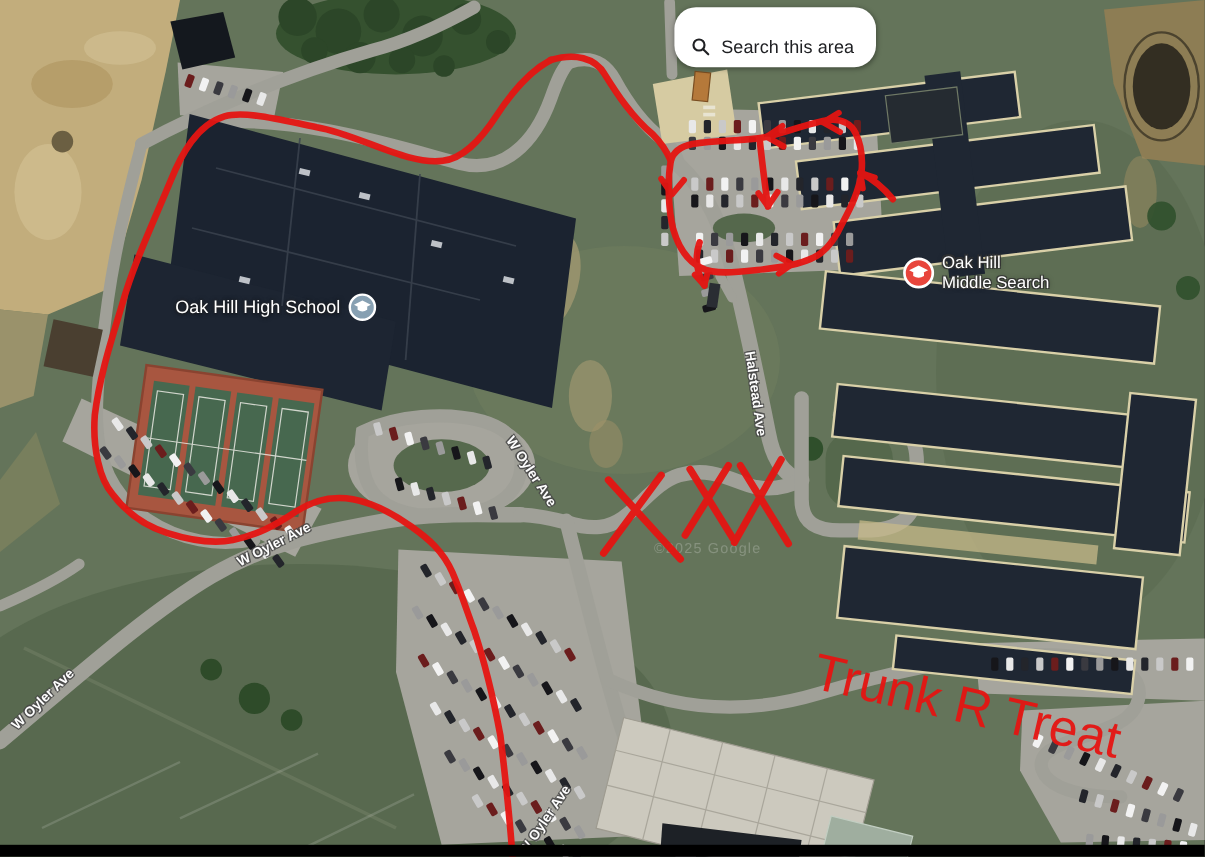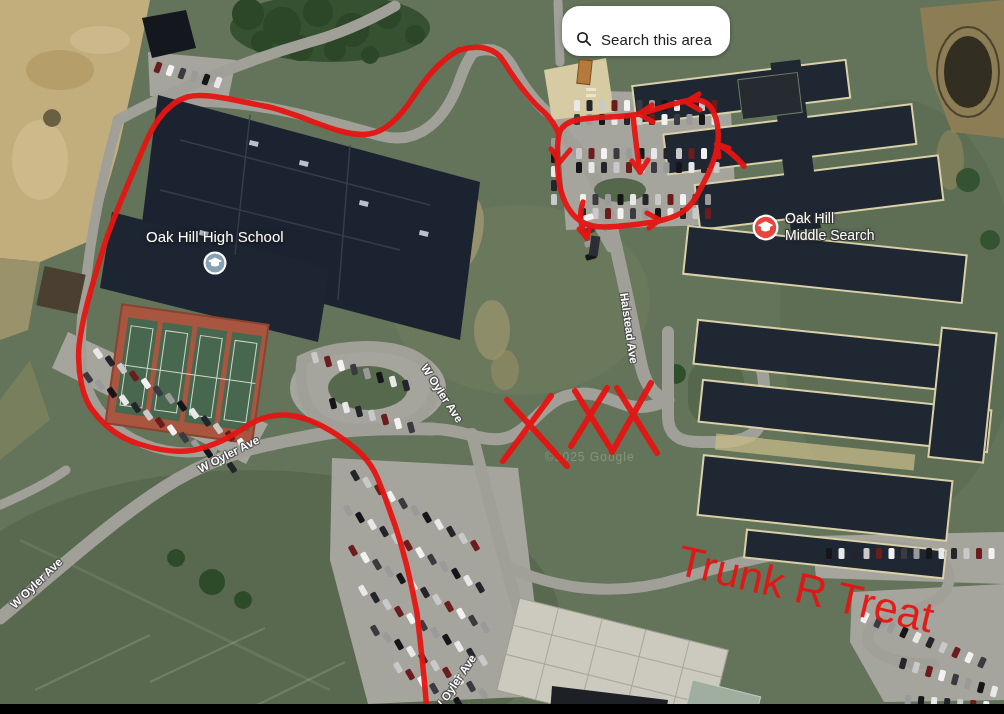--- a/index.html
+++ b/index.html
@@ -6,21 +6,21 @@
   #stage{position:relative;width:1004px;height:714px;overflow:hidden;
          font-family:"Liberation Sans",sans-serif;user-select:none;}
   #stage .layer{position:absolute;left:0;top:0;width:1004px;height:714px;}
   
   .search-pill{position:absolute;left:562px;top:6px;height:34px;display:flex;align-items:center;
     gap:9px;padding:16px 18px 0 14px;background:#fff;border-radius:18px;
     box-shadow:0 1px 4px rgba(0,0,0,.35);cursor:pointer;z-index:40;}
   .search-pill span{font-size:15px;color:#202124;letter-spacing:.1px;white-space:nowrap;}
   
   .place{position:absolute;display:flex;align-items:center;gap:6px;z-index:30;cursor:pointer;}
-  .hs-label{left:146px;top:228px;flex-direction:column;}
+  .hs-label{left:146px;top:244px;}
   .hs-label .ptext{font-size:15px;color:#ffffff;
      text-shadow:0 0 2px rgba(40,40,40,.9),0 0 4px rgba(40,40,40,.7),0 1px 2px rgba(0,0,0,.6);}
   .ms-label{left:752px;top:210px;}
   .ms-label .col{display:flex;flex-direction:column;line-height:17px;}
   .ms-label .ptext{font-size:14px;font-weight:normal;color:#fff;
      text-shadow:-1px -1px 0 rgba(50,50,50,.85),1px -1px 0 rgba(50,50,50,.85),
                  -1px 1px 0 rgba(50,50,50,.85),1px 1px 0 rgba(50,50,50,.85),0 0 4px rgba(0,0,0,.5);}
   
   .street{position:absolute;font-size:11.5px;font-weight:bold;color:#fdfdfd;z-index:20;
      white-space:nowrap;transform-origin:0 0;

